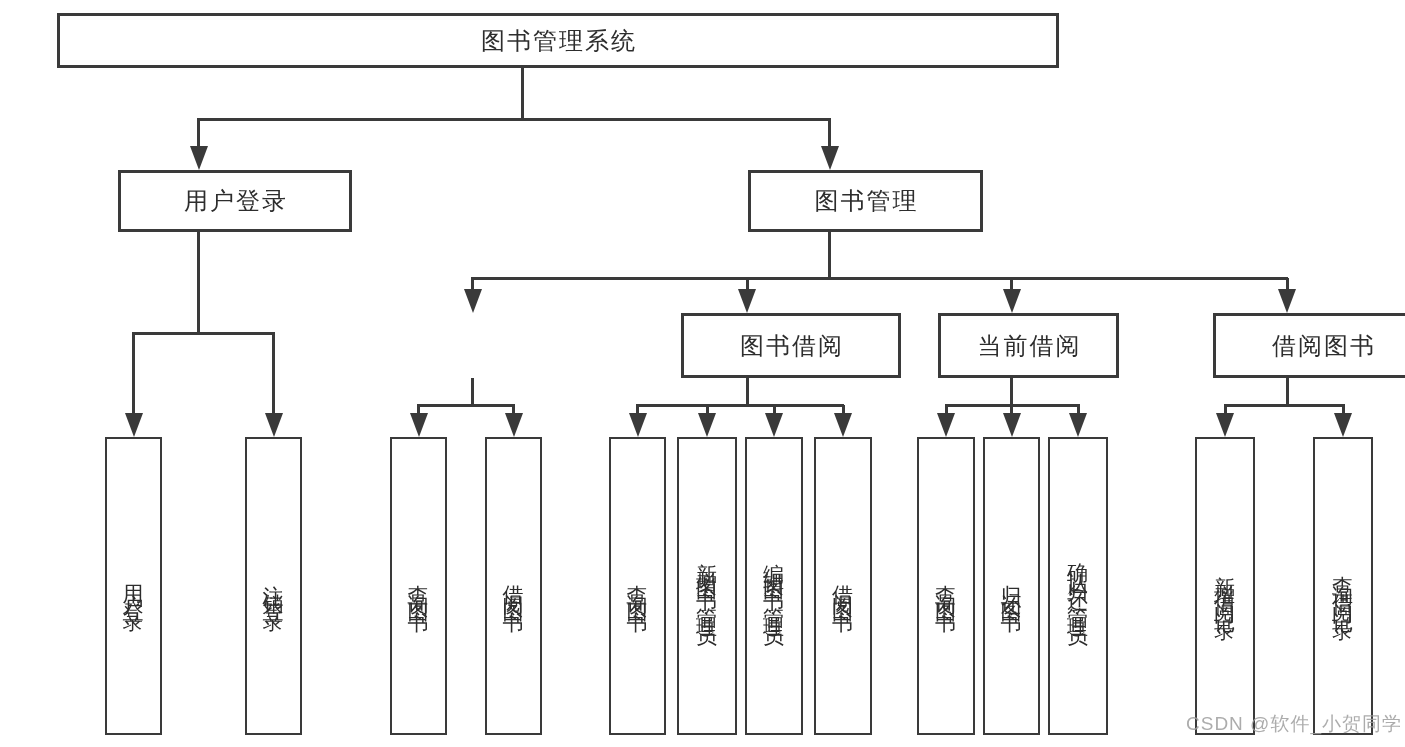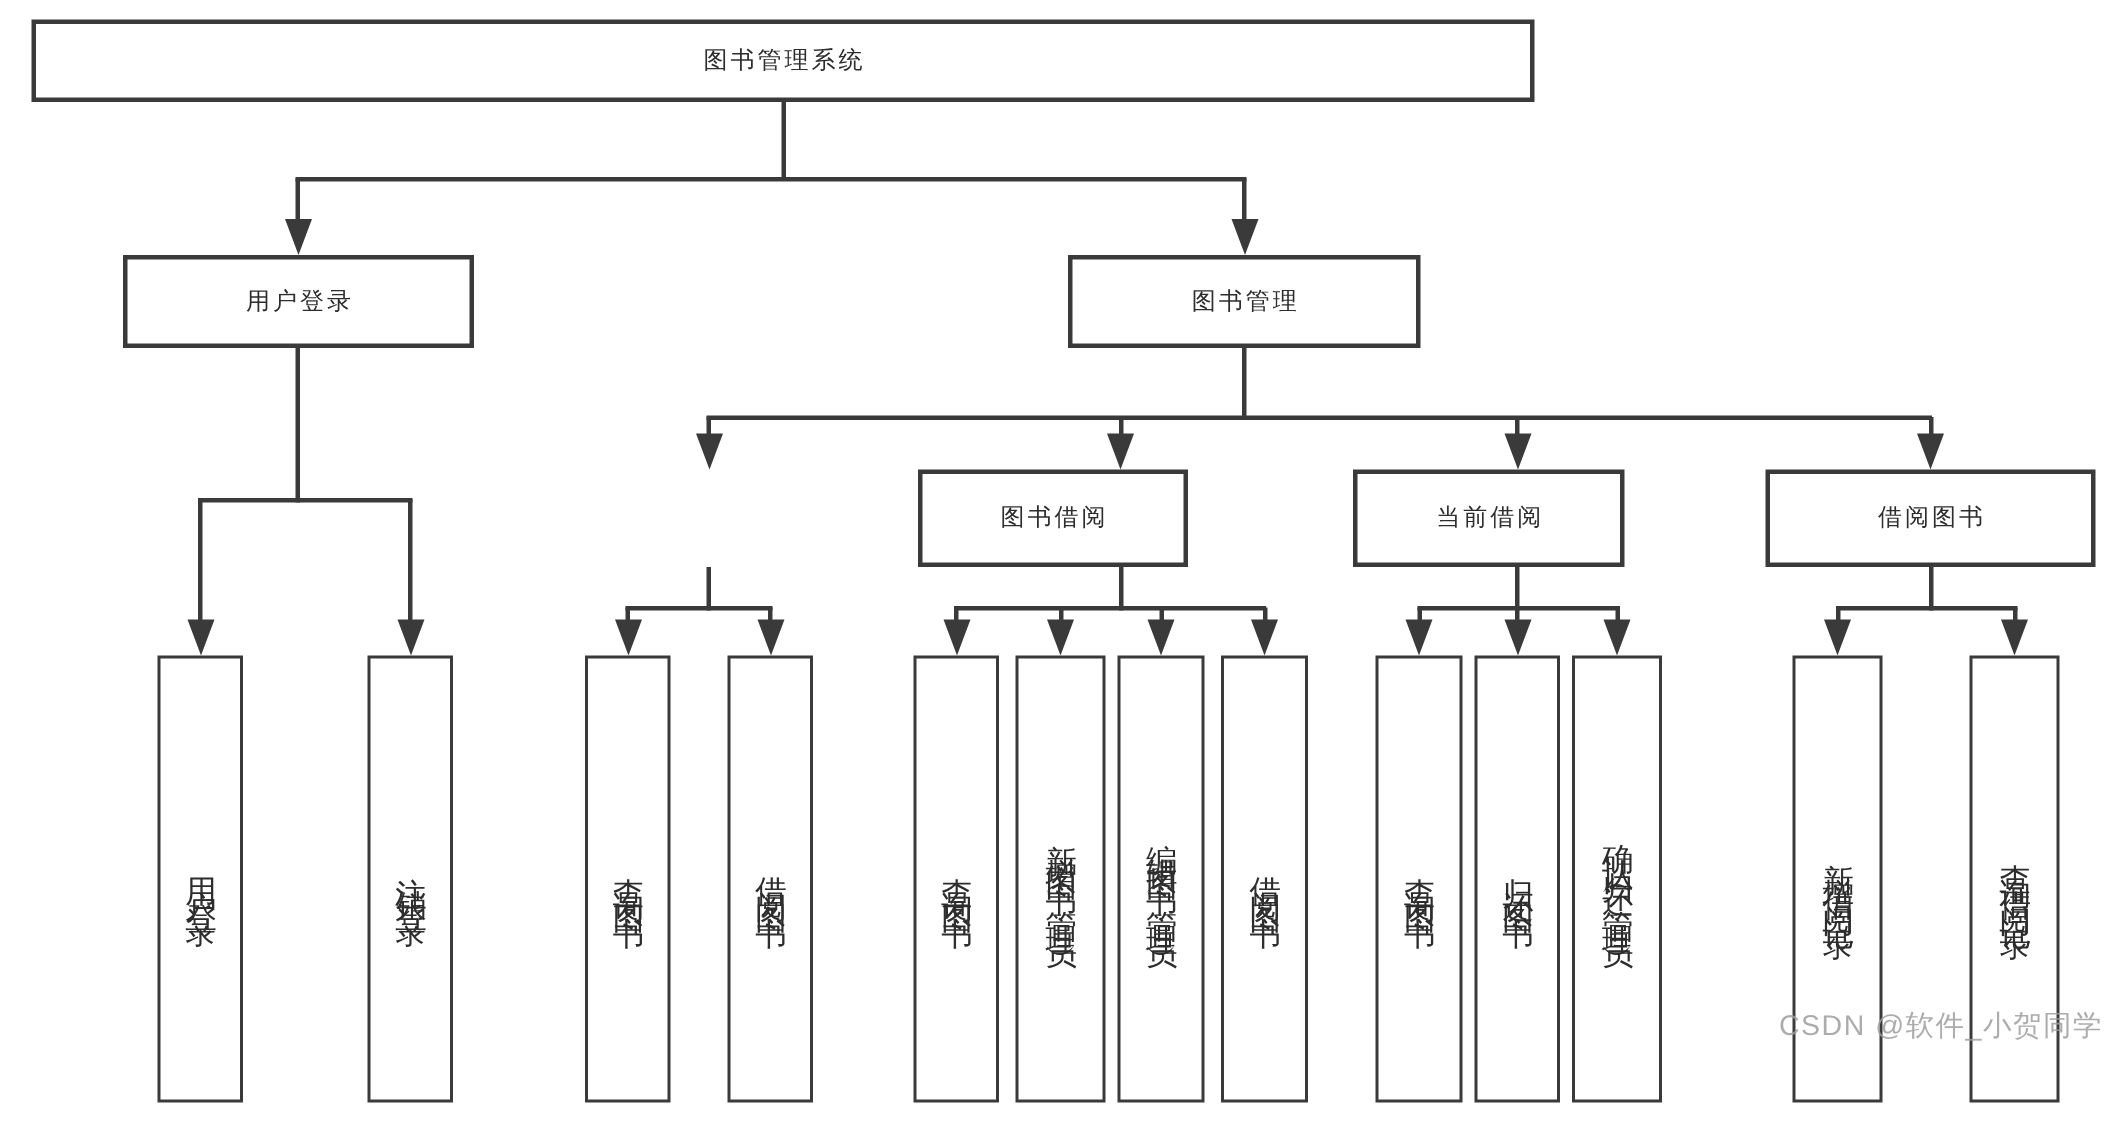--- a/index.html
+++ b/index.html
@@ -6,53 +6,53 @@
   body{font-family:"Liberation Sans","DejaVu Sans",sans-serif;}
   #stage{
     position:relative;width:1405px;height:747px;background:#ffffff;
     overflow:hidden;color:#2d2d2d;
   }
   .node{
     position:absolute;box-sizing:border-box;background:#ffffff;
     border:3px solid #3a3a3a;display:flex;align-items:center;justify-content:center;
     color:#2d2d2d;
   }
-  .hnode{font-size:16px;letter-spacing:2px;text-indent:2px;white-space:nowrap;}
+  .hnode{font-size:24px;letter-spacing:2px;text-indent:2px;white-space:nowrap;margin-left:36px;}
   .leaf{
     writing-mode:vertical-rl;font-size:21px;letter-spacing:9px;
     display:flex;align-items:center;justify-content:center;
     border-width:2.5px;line-height:1;
   }
   .hl,.vl{position:absolute;background:#3a3a3a;}
   .hl{height:3px;}
   .vl{width:3px;}
   .arr{
     position:absolute;width:0;height:0;
     border-left:9px solid transparent;border-right:9px solid transparent;
     border-top:24px solid #3a3a3a;
   }
   .watermark{
-    position:absolute;left:1186px;top:671px;z-index:10;
+    position:absolute;left:1186px;top:711px;z-index:10;
     font-size:19px;letter-spacing:1px;color:rgba(158,158,158,0.85);
     white-space:nowrap;
   }
 </style>
 </head>
 <body>
 
 <div id="stage">
 
   <div class="node hnode" style="left:21px;top:13px;width:1002px;height:55px">图书管理系统</div>
 
   <div class="node hnode" style="left:82px;top:170px;width:234px;height:62px">用户登录</div>
 
   <div class="node hnode" style="left:712px;top:170px;width:235px;height:62px">图书管理</div>
 
 
-  <div class="node hnode" style="left:612px;top:313px;width:180px;height:65px">图书借阅</div>
+  <div class="node hnode" style="left:645px;top:313px;width:220px;height:65px">图书借阅</div>
 
   <div class="node hnode" style="left:902px;top:313px;width:181px;height:65px">当前借阅</div>
 
   <div class="node hnode" style="left:1177px;top:313px;width:220px;height:65px">借阅图书</div>
 
   <div class="node leaf" style="left:105px;top:437px;width:57px;height:298px">用户登录</div>
   <div class="node leaf" style="left:245px;top:437px;width:57px;height:298px">注销登录</div>
 
   <div class="node leaf" style="left:390px;top:437px;width:57px;height:298px">查询图书</div>
   <div class="node leaf" style="left:485px;top:437px;width:57px;height:298px">借阅图书</div>

